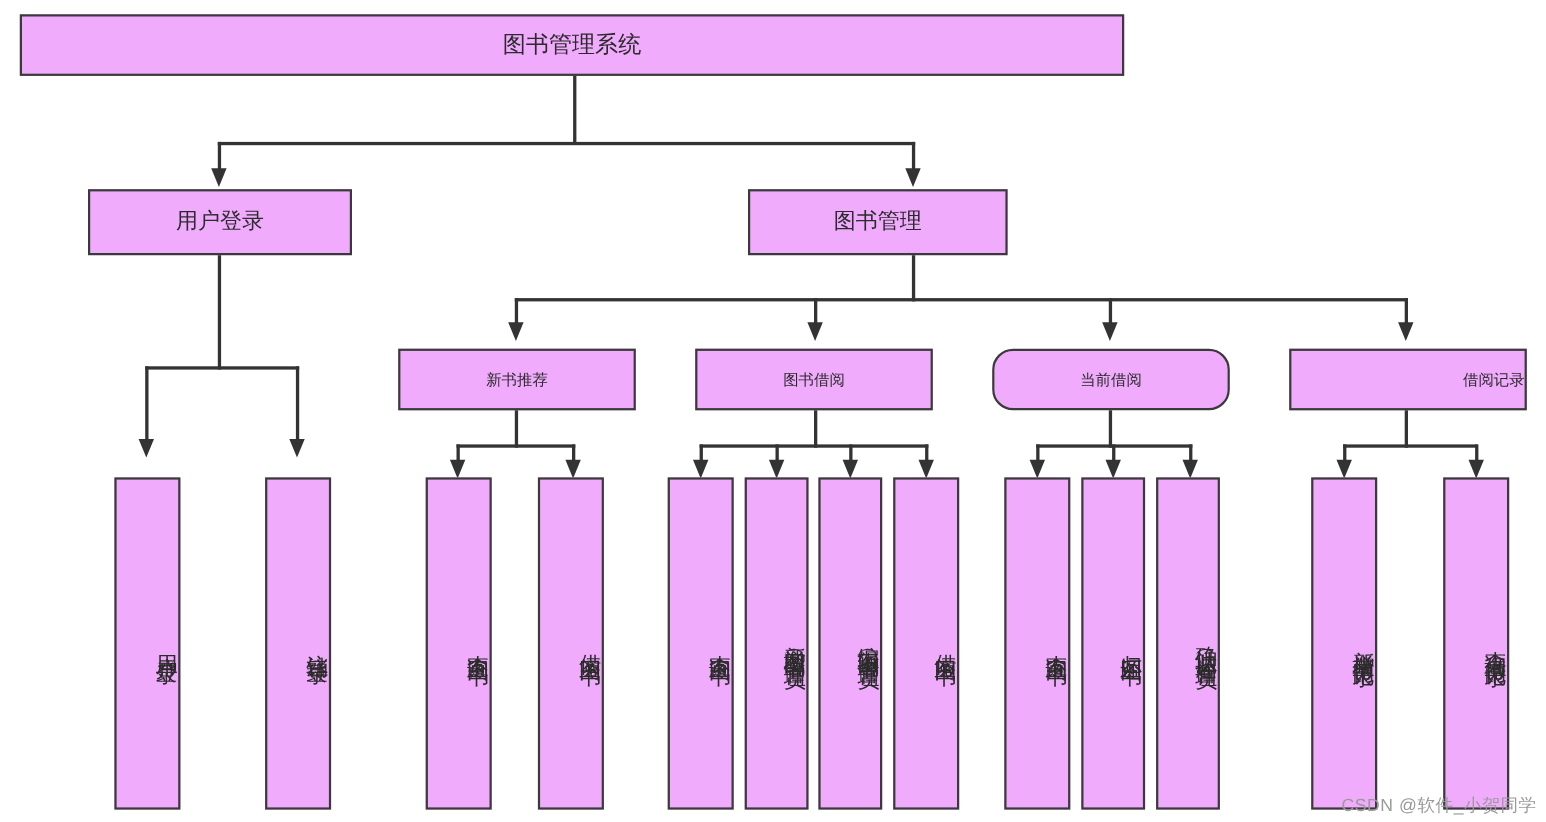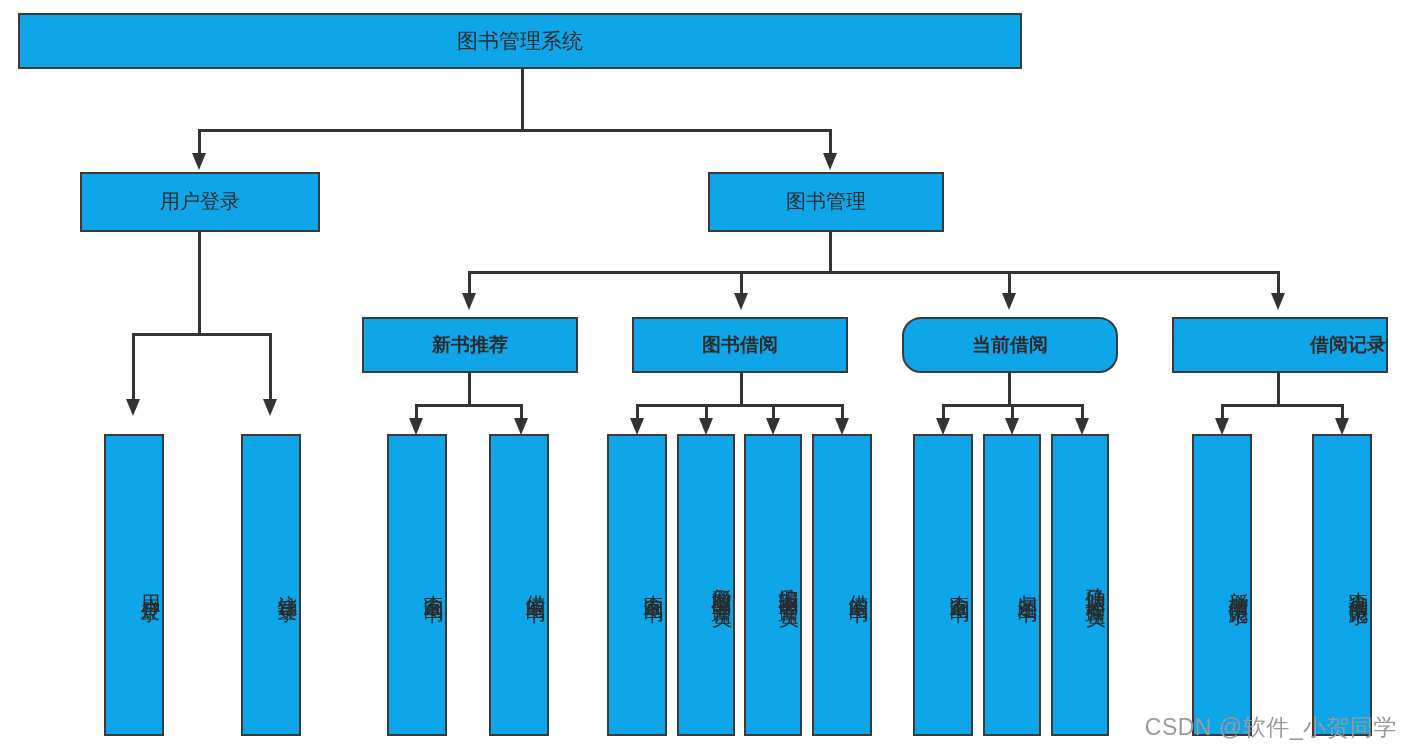--- a/index.html
+++ b/index.html
@@ -17,36 +17,35 @@
     height: 747px;
     background: #ffffff;
     overflow: hidden;
   }
 
   
   .node {
     position: absolute;
     box-sizing: border-box;
     border: 2px solid #3a3a3a;
-    background: #0ea5e9;
+    background: #f0abfc;
     display: flex;
     align-items: center;
     justify-content: center;
     color: #2b2b2b;
     line-height: 1.18;
   }
   .node.root {
     font-size: 21px;
   }
   .node.lvl2 {
     font-size: 20px;
   }
   .node.lvl3 {
-    font-size: 19px;
-    font-weight: bold;
+    font-size: 14px;
   }
   .node.leaf {
     font-size: 20px;
     writing-mode: vertical-rl;
     text-orientation: upright;
     letter-spacing: 3px;
     padding: 6px 0;
     align-items: flex-start;
     justify-content: center;
   }
@@ -72,21 +71,21 @@
     border-left: 7px solid transparent;
     border-right: 7px solid transparent;
     border-top: 17px solid #333333;
   }
 
   
   #watermark {
     position: absolute;
     right: 8px;
     bottom: 4px;
-    font-size: 23px;
+    font-size: 16px;
     color: #9a9a9a;
     white-space: nowrap;
     letter-spacing: 0.5px;
   }
 </style>
 </head>
 <body>
 
 <div id="canvas">
 
@@ -97,21 +96,21 @@
   <div class="ln v" style="left:521px; top:69px; width:3px; height:62px;"></div>
   <div class="ln h" style="left:198px; top:129px; width:634px; height:3px;"></div>
   <div class="ln v" style="left:198px; top:129px; width:3px; height:26px;"></div>
   <div class="arrow" style="left:192px; top:153px;"></div>
   <div class="ln v" style="left:829px; top:129px; width:3px; height:26px;"></div>
   <div class="arrow" style="left:823px; top:153px;"></div>
 
   <div class="node lvl2" style="left:80px; top:172px; width:240px; height:60px;">
     <span>用户登录</span>
   </div>
-  <div class="node lvl2" style="left:708px; top:172px; width:236px; height:60px;">
+  <div class="node lvl2" style="left:680px; top:172px; width:236px; height:60px;">
     <span>图书管理</span>
   </div>
 
   <div class="ln v" style="left:198px; top:232px; width:3px; height:104px;"></div>
   <div class="ln h" style="left:132px; top:333px; width:140px; height:3px;"></div>
   <div class="ln v" style="left:132px; top:333px; width:3px; height:68px;"></div>
   <div class="arrow" style="left:126px; top:399px;"></div>
   <div class="ln v" style="left:269px; top:333px; width:3px; height:68px;"></div>
   <div class="arrow" style="left:263px; top:399px;"></div>
 

